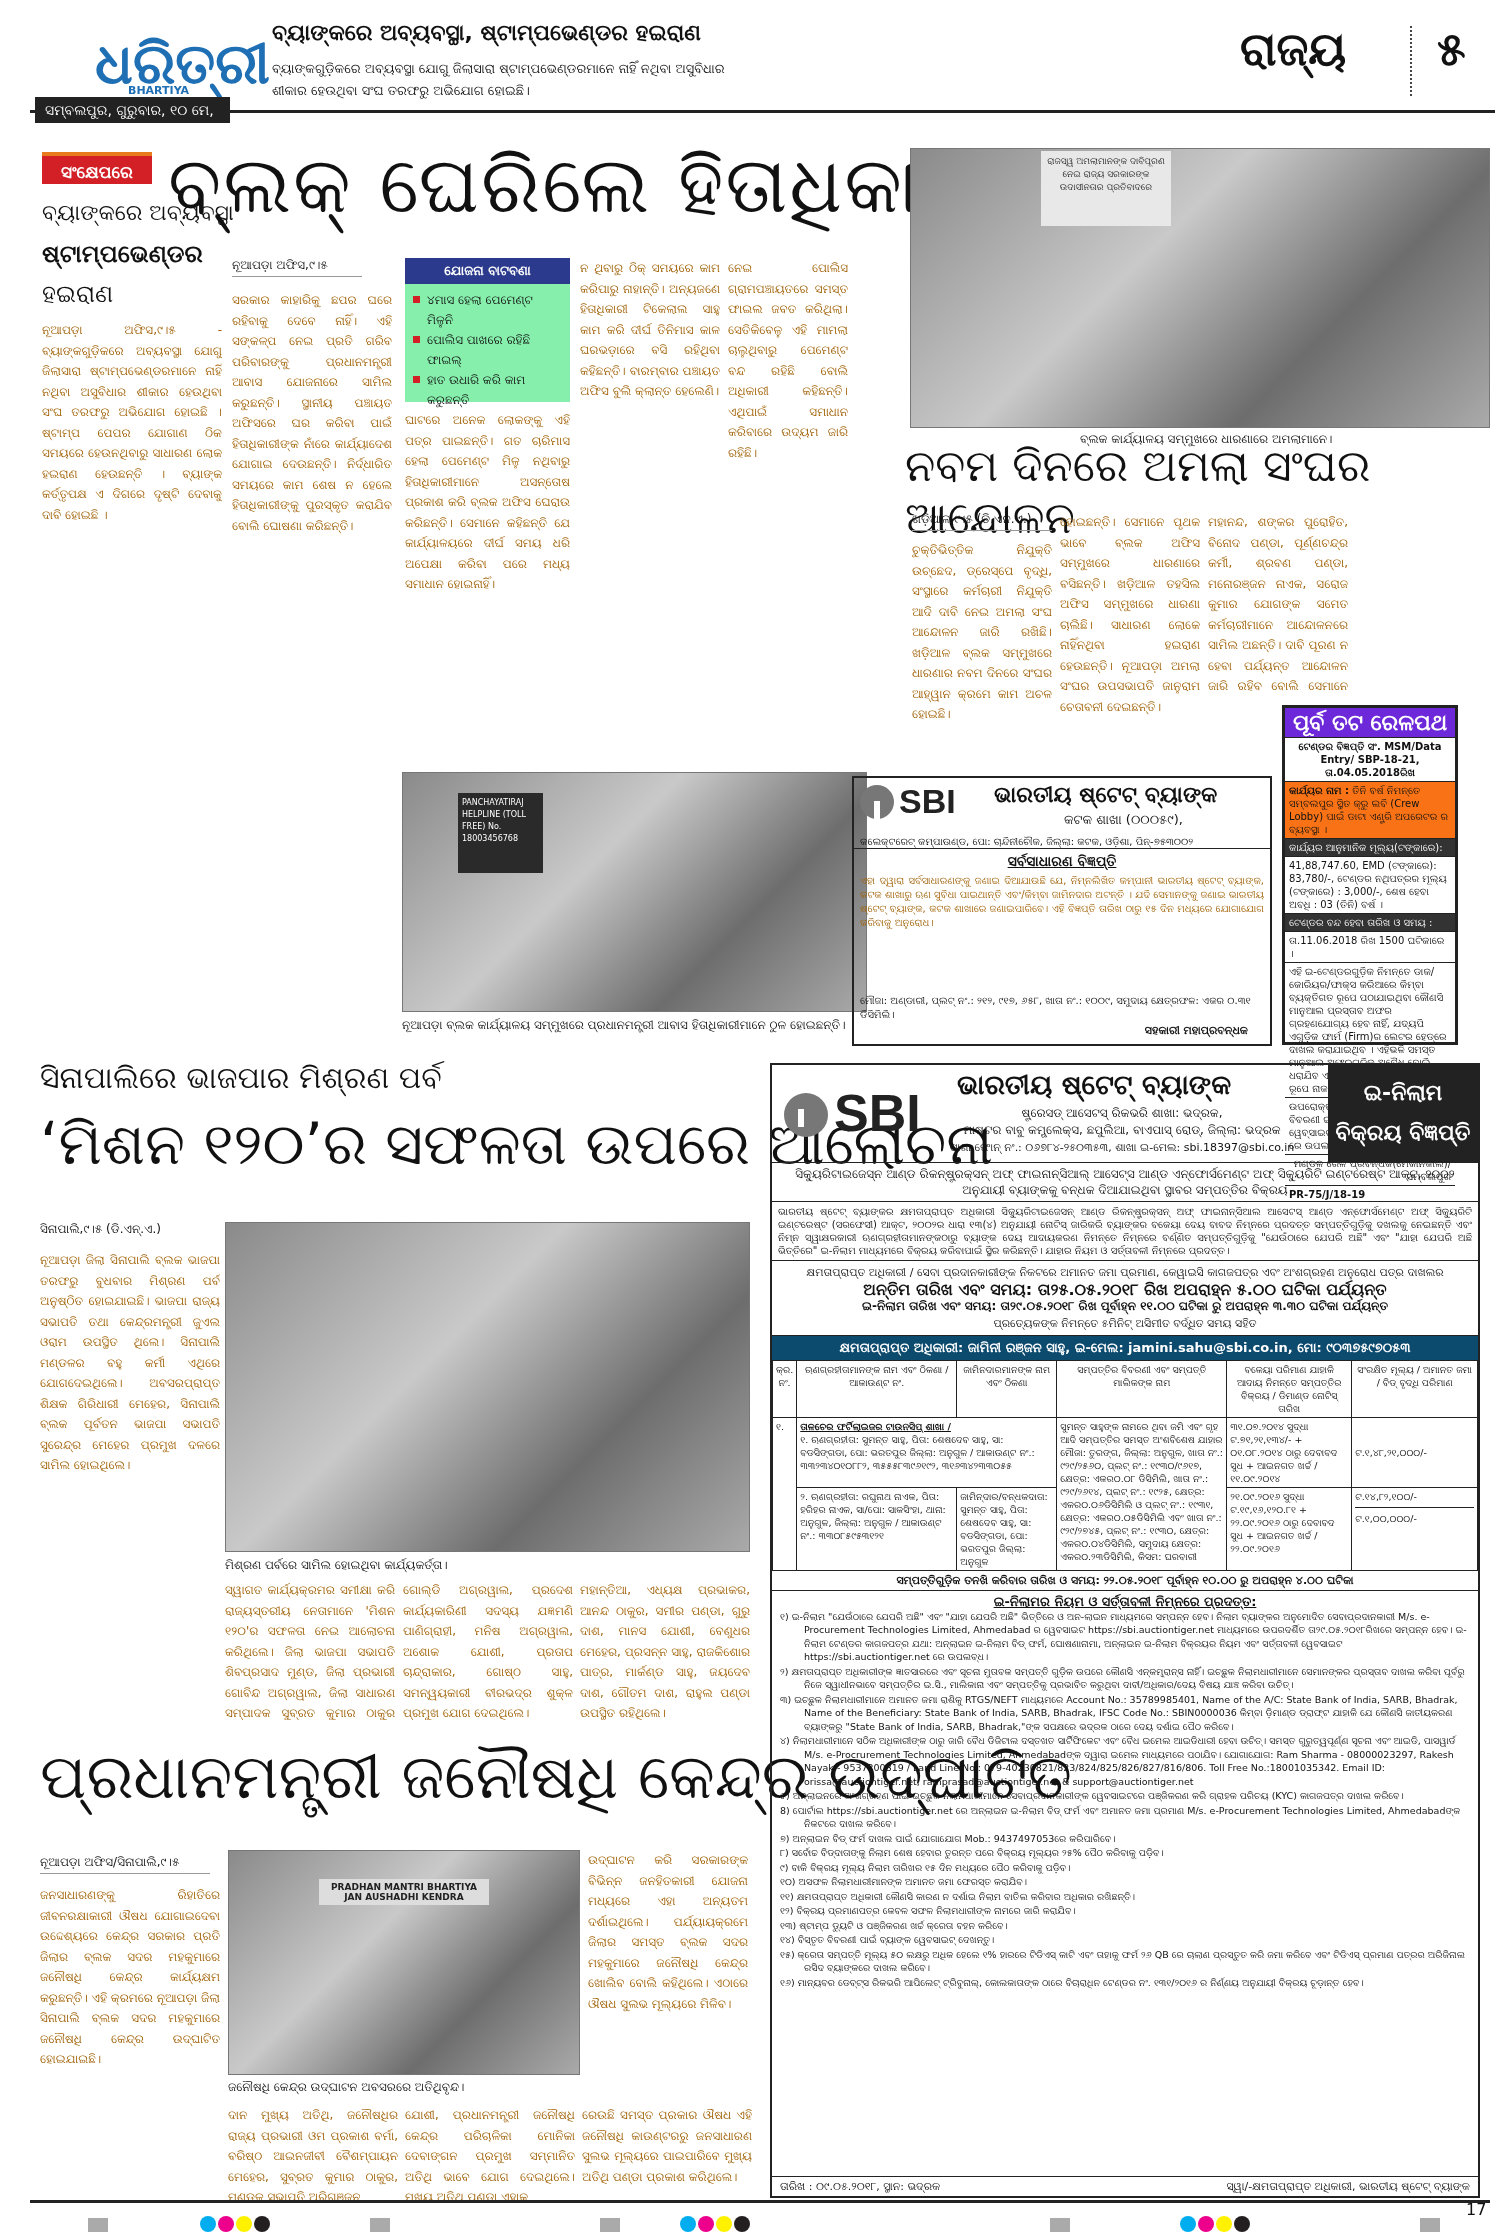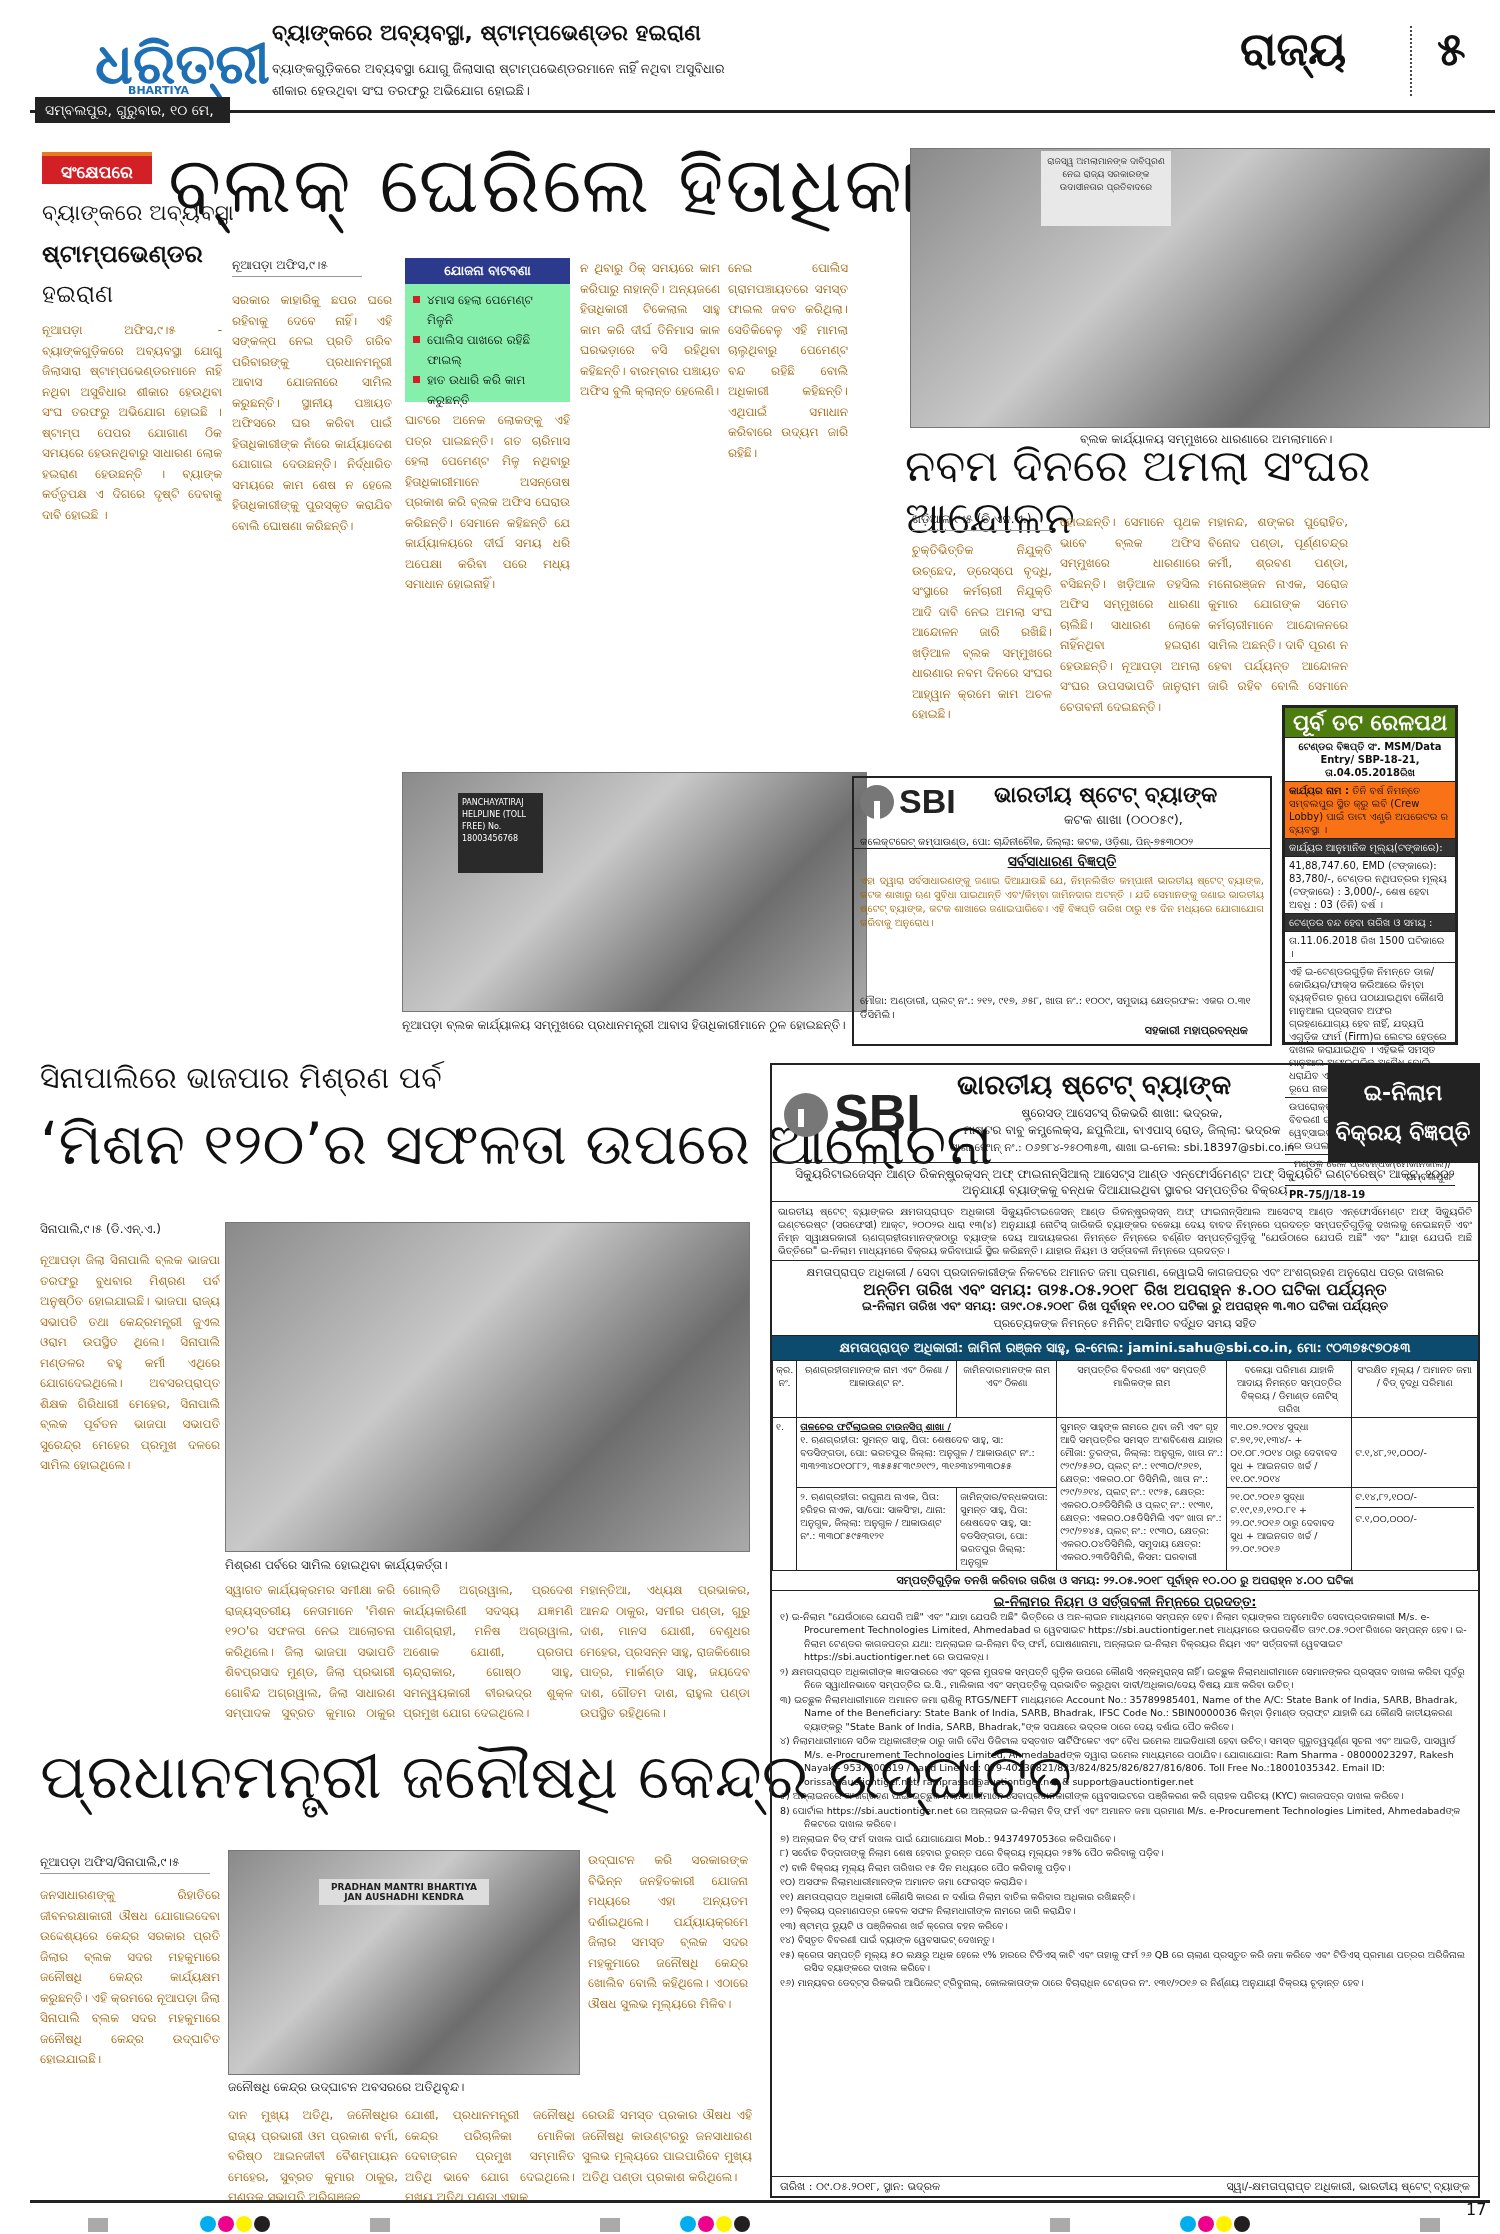--- a/index.html
+++ b/index.html
@@ -23,21 +23,21 @@
 .byline{font-size:12px;border-bottom:1px solid #999;padding-bottom:4px}
 .box-yojana{left:405px;top:258px;width:165px;height:144px;background:#86efac}
 .box-yojana .hd{background:#2b3a8c;color:#fff;font-weight:bold;font-size:13px;text-align:center;padding:5px 0}
 .box-yojana ul{list-style:none;padding:6px 8px}
 .box-yojana li{font-size:12px;line-height:20px;padding-left:14px;position:relative}
 .box-yojana li:before{content:"";position:absolute;left:0;top:6px;width:7px;height:7px;background:#d32027}
 .photo{background:linear-gradient(135deg,#8a8a8a,#c9c9c9 40%,#6d6d6d 70%,#aaa);border:1px solid #777}
 .caption{font-size:12px}
 .nabam-head{left:905px;top:440px;font-size:44px}
 .rail-box{left:1282px;top:705px;width:176px;height:340px;border:3px solid #222;font-size:10px}
-.rail-box .hd{background:#4d7c0f;color:#fff;font-size:22px;font-weight:bold;text-align:center;padding:2px 0}
+.rail-box .hd{background:#6d28d9;color:#fff;font-size:22px;font-weight:bold;text-align:center;padding:2px 0}
 .rail-box .row{border-top:1px solid #222;padding:2px 4px;line-height:13px}
 .rail-box .dark{background:#333;color:#fff}
 .rail-box .grey{background:#f97316}
 .sbi-box1{left:852px;top:776px;width:420px;height:270px;border:2px solid #222}
 .sbi-logo{font-weight:bold;color:#222;font-family:"Liberation Sans",sans-serif}
 .sbi-circle{display:inline-block;width:34px;height:34px;border-radius:50%;background:#777;vertical-align:middle;position:relative}
 .sbi-circle:after{content:"";position:absolute;left:14px;top:16px;width:6px;height:18px;background:#fff}
 .sinapali-sub{left:40px;top:1060px;font-size:30px}
 .mission-head{left:40px;top:1110px;font-size:58px}
 .sbi-box2{left:770px;top:1063px;width:710px;height:1135px;border:2px solid #222;font-size:10px}

